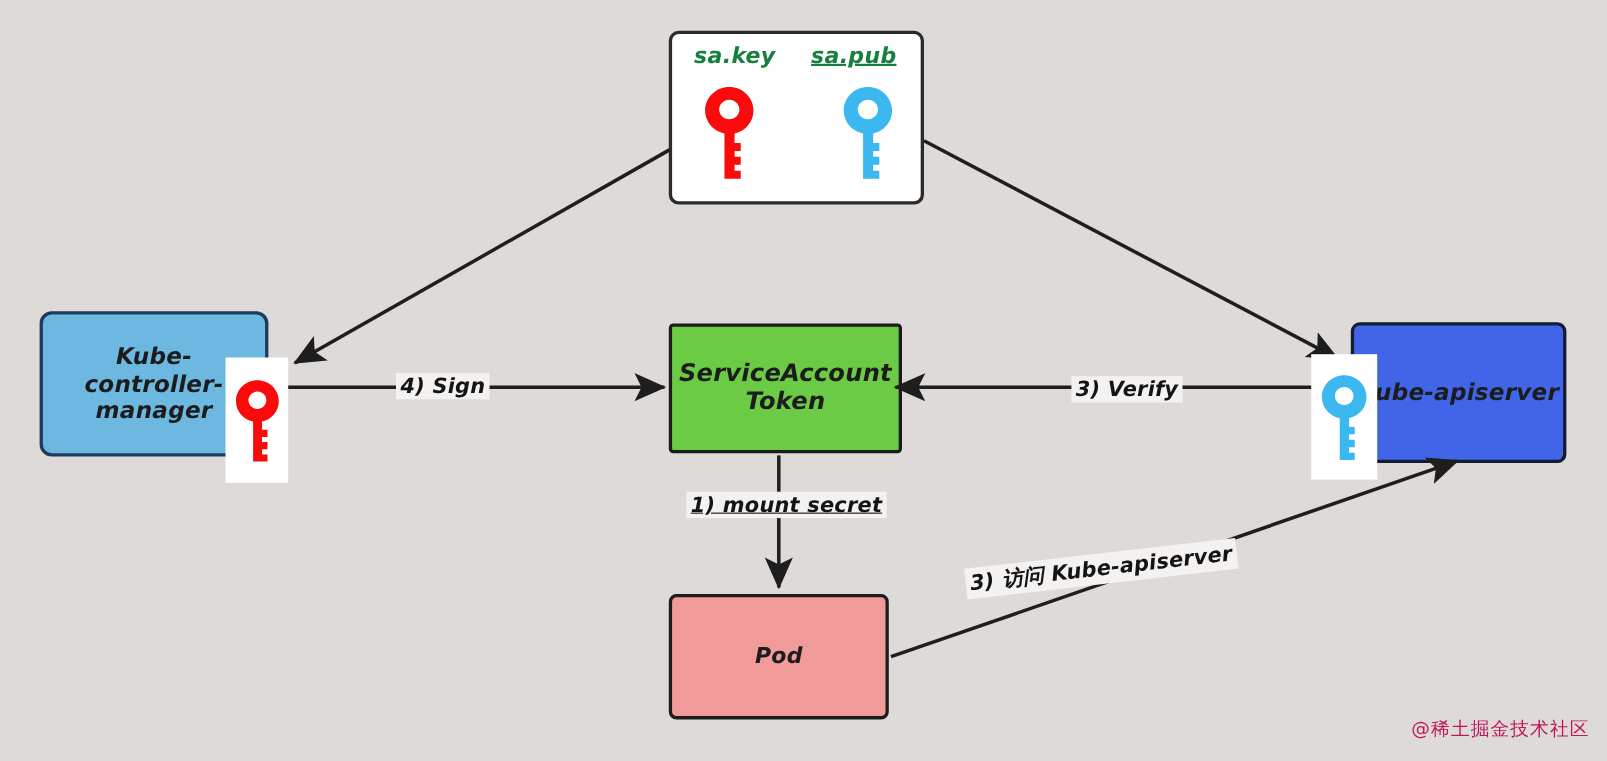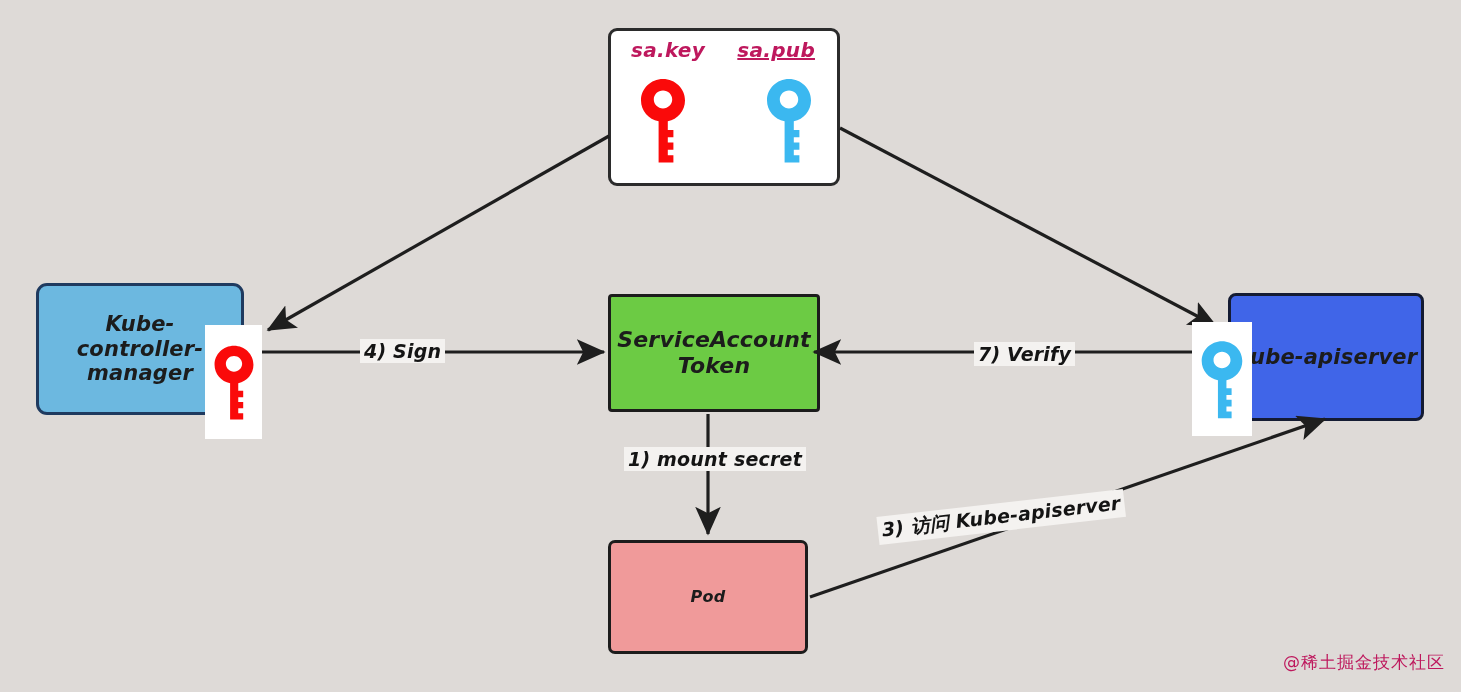--- a/index.html
+++ b/index.html
@@ -38,21 +38,21 @@
     border: 3px solid #2b2b2b;
     border-radius: 9px;
     display: block;
   }
   .keybox-label {
     position: absolute;
     top: 8px;
     font-style: italic;
     font-weight: 700;
     font-size: 20px;
-    color: #be185d;
+    color: #15803d;
     letter-spacing: .3px;
   }
   .keybox-label.left  { left: 20px; }
   .keybox-label.right { right: 22px; text-decoration: underline; }
 
   .keyglyph {
     position: absolute;
     width: 52px; height: 86px;
   }
   .keyglyph svg { width: 100%; height: 100%; display: block; }
@@ -87,21 +87,21 @@
     font-size: 21px;
     z-index: 3;
   }
 
   .node-pod {
     left: 608px; top: 540px;
     width: 200px; height: 114px;
     background: #f09a9a;
     border: 3px solid #1c1c1c;
     border-radius: 7px;
-    font-size: 16px;
+    font-size: 20px;
     z-index: 3;
   }
 
   
   .key-badge {
     position: absolute;
     background: #ffffff;
     z-index: 6;
     display: flex;
     align-items: center;
@@ -128,21 +128,21 @@
     font-style: italic;
     font-weight: 600;
     font-size: 19px;
     padding: 1px 4px;
     white-space: nowrap;
     z-index: 7;
     letter-spacing: .2px;
   }
   .lbl-sign   { left: 360px; top: 339px; }
   .lbl-verify { left: 974px; top: 342px; }
-  .lbl-mount  { left: 624px; top: 447px; }
+  .lbl-mount  { left: 624px; top: 447px; text-decoration: underline; }
   .lbl-visit  { left: 878px; top: 517px; transform: rotate(-6.5deg); transform-origin: left center; }
 
   
   .watermark {
     position: absolute;
     right: 16px; bottom: 18px;
     color: #be185d;
     font-size: 17px;
     letter-spacing: 1px;
     z-index: 8;
@@ -213,19 +213,19 @@
     </svg>
   </div>
 
   <div class="key-badge key-badge-right">
     <svg width="48" height="94" viewBox="0 0 52 86" xmlns="http://www.w3.org/2000/svg">
       <path fill="#3bb8f0" d="M26 2c12.2 0 22 9.6 22 21.4 0 10.2-7.3 18.8-17.2 20.9v8.6h5.6v7.3h-5.6v5.3h5.6v7.3h-5.6v5.4h5.6v7.2H21.6V44.3C11.5 42.3 4 33.7 4 23.4 4 11.6 13.8 2 26 2z M26 13.6c-5.1 0-9.2 4-9.2 8.9 0 4.9 4.1 8.9 9.2 8.9s9.2-4 9.2-8.9c0-4.9-4.1-8.9-9.2-8.9z"></path>
     </svg>
   </div>
 
   <div class="edge-label lbl-sign">4) Sign</div>
-  <div class="edge-label lbl-verify">7) Verify</div>
+  <div class="edge-label lbl-verify">3) Verify</div>
   <div class="edge-label lbl-mount">1) mount secret</div>
   <div class="edge-label lbl-visit">3) 访问 Kube-apiserver</div>
 
   <div class="watermark">@稀土掘金技术社区</div>
 
 </div>
 
 </body></html>

